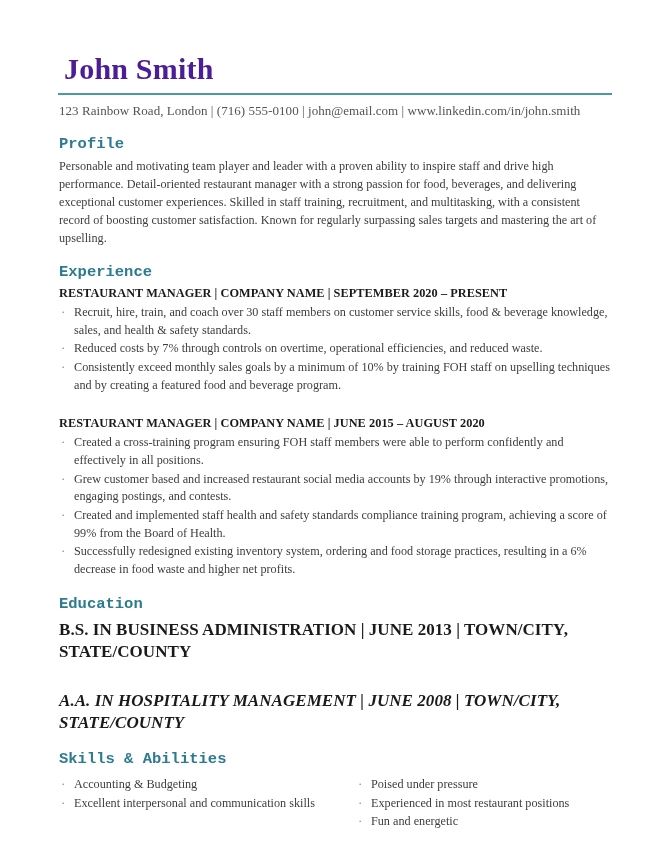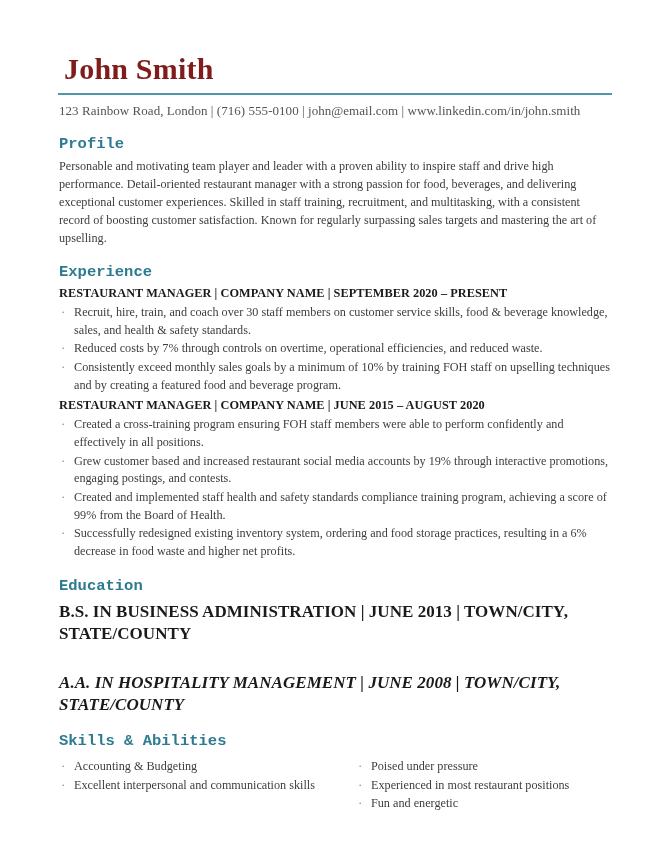--- a/index.html
+++ b/index.html
@@ -18,21 +18,21 @@
     width: 669px;
     height: 866px;
     box-sizing: border-box;
     padding: 52px 57px 0 58px;
     position: relative;
   }
   .name {
     font-family: "Liberation Serif", serif;
     font-size: 30px;
     font-weight: 700;
-    color: #7f1d1d;
+    color: #4c1d95;
     letter-spacing: 0.2px;
     line-height: 1.15;
     margin: 0;
     padding: 0 0 6px 6px;
   }
   .name-rule {
     border: none;
     border-top: 2px solid #4d97a8;
     margin: 0 0 8px 0;
     height: 0;
@@ -56,21 +56,21 @@
     line-height: 1.25;
   }
   .paragraph {
     font-size: 12.2px;
     line-height: 1.47;
     color: #3d3d3d;
     margin: 0 0 0 1px;
     text-align: left;
   }
   .job {
-    margin-top: 4px;
+    margin-top: 22px;
   }
   .job:first-of-type {
     margin-top: 2px;
   }
   .job-title {
     font-size: 12.3px;
     font-weight: 700;
     color: #1a1a1a;
     letter-spacing: 0.05px;
     margin: 0 0 2px 1px;

